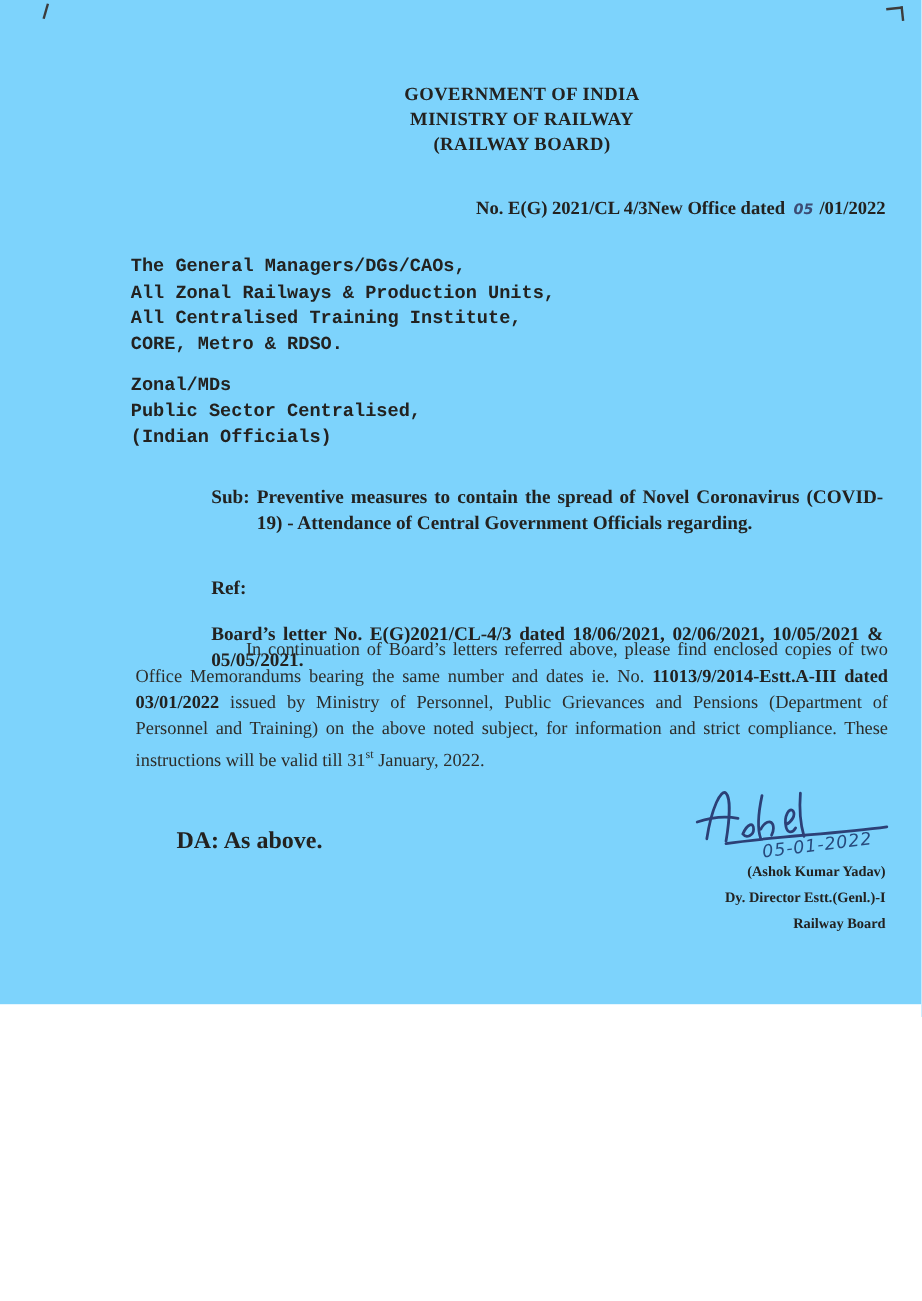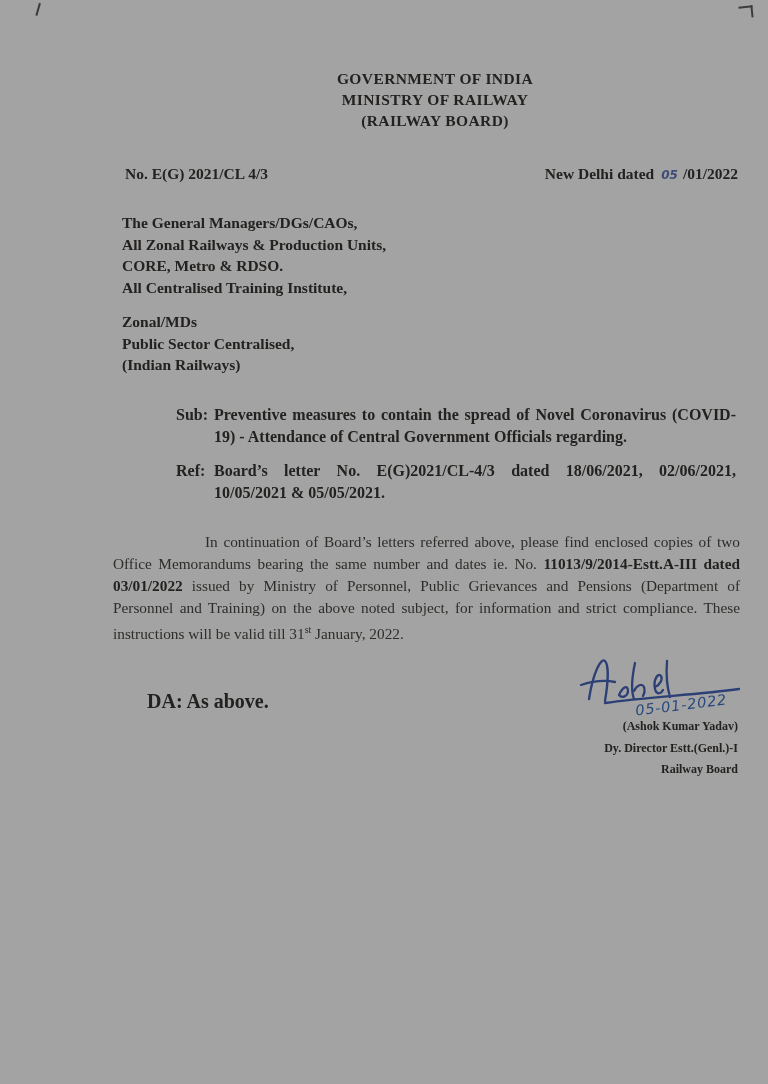--- a/index.html
+++ b/index.html
@@ -1,19 +1,19 @@
 <!DOCTYPE html>
 <html><head>
 <meta charset="utf-8">
 <style>
   html,body { margin:0; padding:0; background:#ffffff; }
   .page {
     position:relative;
-    width:768px; height:1084px;
-    background:#a3a3a3;
+    width:768px; height:837px;
+    background:#7dd3fc;
     font-family:"Liberation Serif","DejaVu Serif",serif;
     color:#2b2a28;
     overflow:hidden;
   }
   
   .mark-tl {
     position:absolute; top:4px; left:37px; width:8px; height:13px;
     border-left:2px solid #3c3c3c; transform:rotate(16deg);
   }
   .mark-tr {
@@ -21,36 +21,36 @@
     border-top:2px solid #3c3c3c; border-right:2px solid #3c3c3c;
     transform:rotate(-6deg);
   }
   .letterhead {
     position:absolute; top:68px; left:102px; width:666px;
     text-align:center; font-weight:bold; font-size:15.5px;
     line-height:21px; letter-spacing:0.4px; color:#232220;
   }
   .refline {
     position:absolute; top:165px; left:125px; width:613px;
-    display:flex; justify-content:space-between; align-items:baseline;
+    display:flex; justify-content:flex-end; align-items:baseline;
     font-weight:bold; font-size:15.5px; color:#232220;
   }
   .hand-day {
     color:#3c4c74; font-family:"DejaVu Sans",sans-serif;
     font-style:italic; font-size:12px; margin:0 5px 0 7px;
   }
-  .addr { position:absolute; left:122px; font-weight:bold; font-size:15.5px; line-height:21.5px; color:#232220; }
+  .addr { position:absolute; left:109px; font-weight:bold; font-size:15.5px; line-height:21.5px; color:#232220;font-family:Liberation Mono, monospace; }
   .addr1 { top:212px; }
   .addr2 { top:311px; }
   .hang {
     position:absolute; left:176px; width:560px; display:flex;
     font-weight:bold; font-size:16px; line-height:22px; color:#232220;
   }
   .subject { top:404px; }
-  .refblock { top:460px; }
+  .refblock { top:480px;flex-direction:column; }
   .hang-label { flex:0 0 38px; }
   .hang-text { flex:1; text-align:justify; }
   .body-para {
     position:absolute; top:531px; left:113px; width:627px; margin:0;
     font-size:15.3px; line-height:22px; text-align:justify;
     text-indent:92px; color:#2e2d2a;
   }
   .body-para b { font-weight:bold; color:#232220; }
   .da { position:absolute; top:690px; left:125px; font-weight:bold; font-size:20px; color:#232220;margin-left:22px; }
   .sig-wrap { position:absolute; top:653px; left:575px; width:175px; height:62px; }
@@ -76,35 +76,35 @@
 
   <header class="letterhead">
     <div>GOVERNMENT OF INDIA</div>
     <div>MINISTRY OF RAILWAY</div>
     <div>(RAILWAY BOARD)</div>
   </header>
 
   <div class="refline">
     <span>No. E(G) 2021/CL 4/3</span>
     <span>
-      <span>New Delhi dated</span><span class="hand-day">05</span><span>/01/2022</span>
+      <span>New Office dated</span><span class="hand-day">05</span><span>/01/2022</span>
     </span>
   </div>
 
   <div class="addr addr1">
     <div>The General Managers/DGs/CAOs,</div>
     <div>All Zonal Railways &amp; Production Units,</div>
+    <div>All Centralised Training Institute,</div>
     <div>CORE, Metro &amp; RDSO.</div>
-    <div>All Centralised Training Institute,</div>
   </div>
 
   <div class="addr addr2">
     <div>Zonal/MDs</div>
     <div>Public Sector Centralised,</div>
-    <div>(Indian Railways)</div>
+    <div>(Indian Officials)</div>
   </div>
 
   <div class="hang subject">
     <span class="hang-label">Sub:</span>
     <span class="hang-text">Preventive measures to contain the spread of Novel Coronavirus (COVID-19) - Attendance of Central Government Officials regarding.</span>
   </div>
 
   <div class="hang refblock">
     <span class="hang-label">Ref:</span>
     <span class="hang-text">Board’s letter No. E(G)2021/CL-4/3 dated 18/06/2021, 02/06/2021, 10/05/2021 &amp; 05/05/2021.</span>

